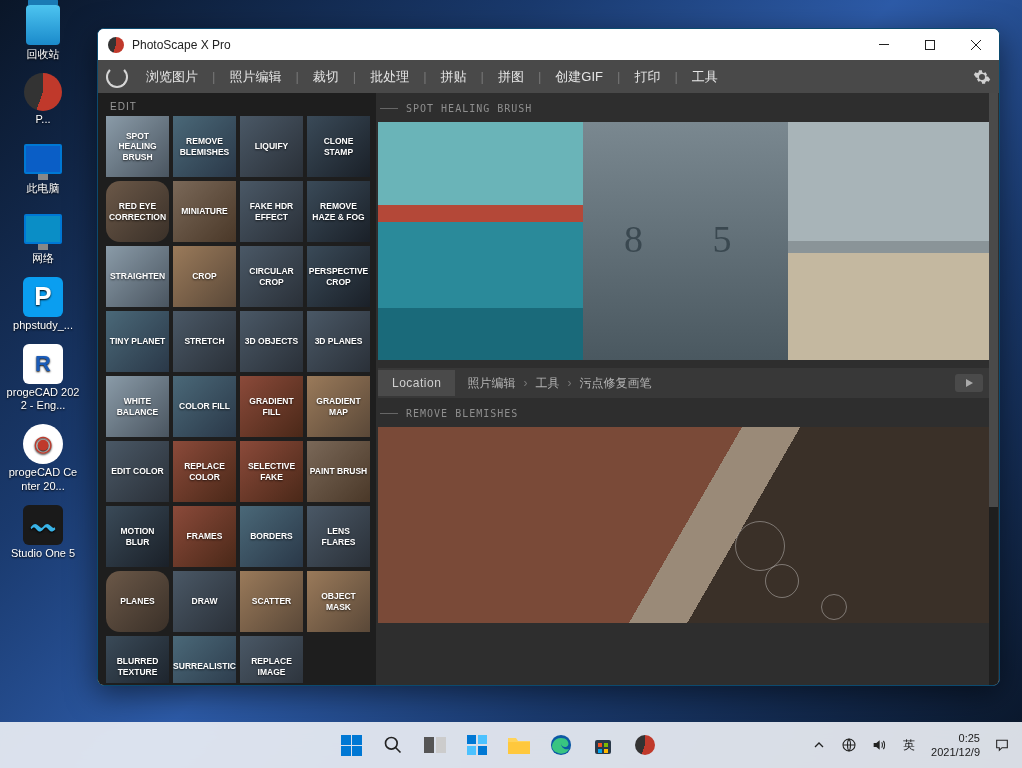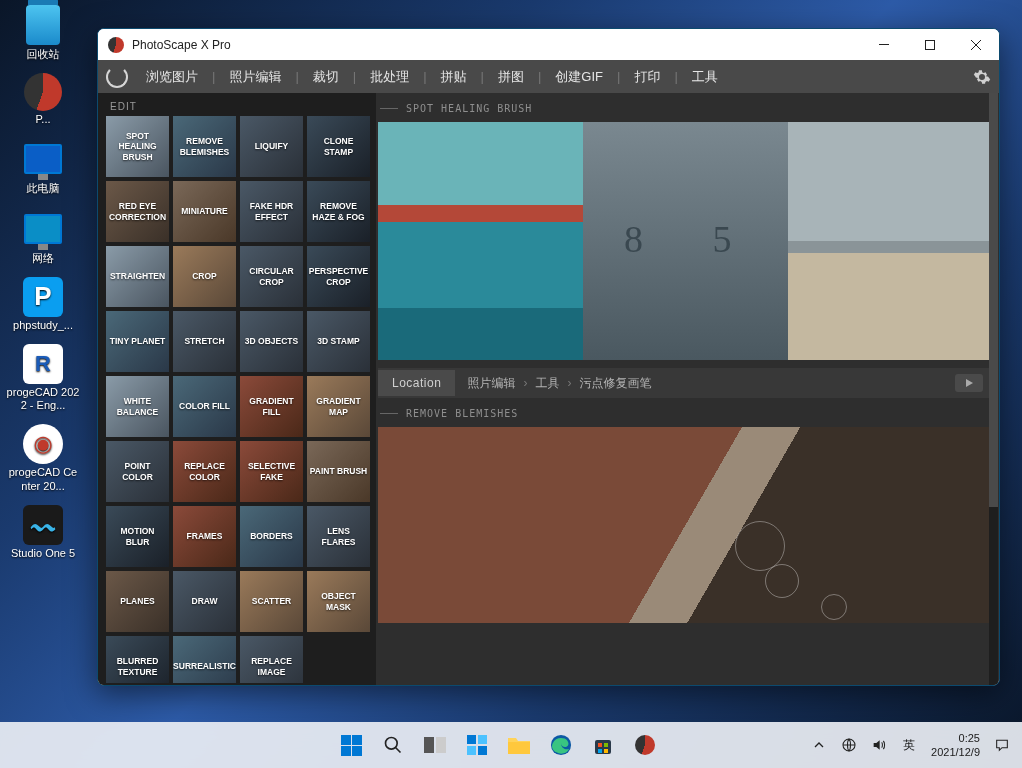--- a/index.html
+++ b/index.html
@@ -46,21 +46,21 @@
 .tool-tab { padding:0 4px; cursor:pointer; color:#e6e6e6; }
 .tool-sep { color:#777; margin:0 10px;}
 .toolbar .gear { margin-left:auto; cursor:pointer; font-size:18px; color:#d0d0d0;}
 
 .content { display:flex; flex:1; overflow:hidden; }
 .left-panel { width:278px; background:#1e1e1e; display:flex; flex-direction:column; padding:4px 0 4px 8px;}
 .edit-label { color:#9a9a9a; font-size:10px; letter-spacing:1px; padding:4px 0 4px 4px;}
 .grid { display:grid; grid-template-columns:repeat(4, 63px); gap:4px; overflow-y:auto; flex:1; padding-right:3px;}
 .tile { width:63px; height:61px; background:#333; position:relative; display:flex; align-items:center; justify-content:center; text-align:center; cursor:pointer; overflow:hidden;}
 .tile-label { position:relative; color:#fff; font-size:8.5px; font-weight:600; line-height:1.2; padding:2px; z-index:2; text-shadow:0 1px 2px rgba(0,0,0,.7);}
-.bg-a{background:linear-gradient(135deg,#8a9ba8,#4a5560);} .bg-b{background:linear-gradient(135deg,#6b5848,#3a3028);}
+.bg-a{background:linear-gradient(135deg,#8a9ba8,#4a5560);} .bg-b{background:linear-gradient(135deg,#6b5848,#3a3028);border-radius:14px;}
 .bg-c{background:linear-gradient(135deg,#4a5866,#2a3038);} .bg-d{background:linear-gradient(135deg,#9a7a5a,#5a4838);justify-content:center;}
 .bg-e{background:linear-gradient(135deg,#3a4a58,#1a2028);} .bg-f{background:linear-gradient(135deg,#7a6858,#4a3828);}
 .bg-g{background:linear-gradient(135deg,#8b4a3a,#4a2818);} .bg-h{background:linear-gradient(135deg,#4a6878,#2a3848);}
 
 .right-panel { flex:1; background:#2e2e2e; display:flex; flex-direction:column; overflow-y:auto; padding:0 6px 0 2px;}
 .section-header { display:flex; align-items:center; gap:8px; margin:10px 0 8px 2px;}
 .section-header .line { width:18px; height:1px; background:#666;}
 .section-header .txt { color:#8e8e8e; font-size:10px; letter-spacing:1px; font-family:monospace;}
 .preview-img { width:100%; height:238px; background:#555; display:flex;}
 .preview-img .img1{flex:1; background:linear-gradient(#6ab4b8 0 35%, #b44838 35% 42%, #2a8a9a 42% 78%, #1a6a7a 78%);}
@@ -228,36 +228,36 @@
             <div class="tile bg-h">
               <div class="tile-label">TINY PLANET</div>
             </div>
             <div class="tile bg-c">
               <div class="tile-label">STRETCH</div>
             </div>
             <div class="tile bg-c">
               <div class="tile-label">3D OBJECTS</div>
             </div>
             <div class="tile bg-c">
-              <div class="tile-label">3D STAMP</div>
+              <div class="tile-label">3D PLANES</div>
             </div>
             <div class="tile bg-a">
               <div class="tile-label">WHITE BALANCE</div>
             </div>
             <div class="tile bg-h">
               <div class="tile-label">COLOR FILL</div>
             </div>
             <div class="tile bg-g">
               <div class="tile-label">GRADIENT FILL</div>
             </div>
             <div class="tile bg-d">
               <div class="tile-label">GRADIENT MAP</div>
             </div>
             <div class="tile bg-c">
-              <div class="tile-label">POINT COLOR</div>
+              <div class="tile-label">EDIT COLOR</div>
             </div>
             <div class="tile bg-g">
               <div class="tile-label">REPLACE COLOR</div>
             </div>
             <div class="tile bg-g">
               <div class="tile-label">SELECTIVE FAKE</div>
             </div>
             <div class="tile bg-f">
               <div class="tile-label">PAINT BRUSH</div>
             </div>

